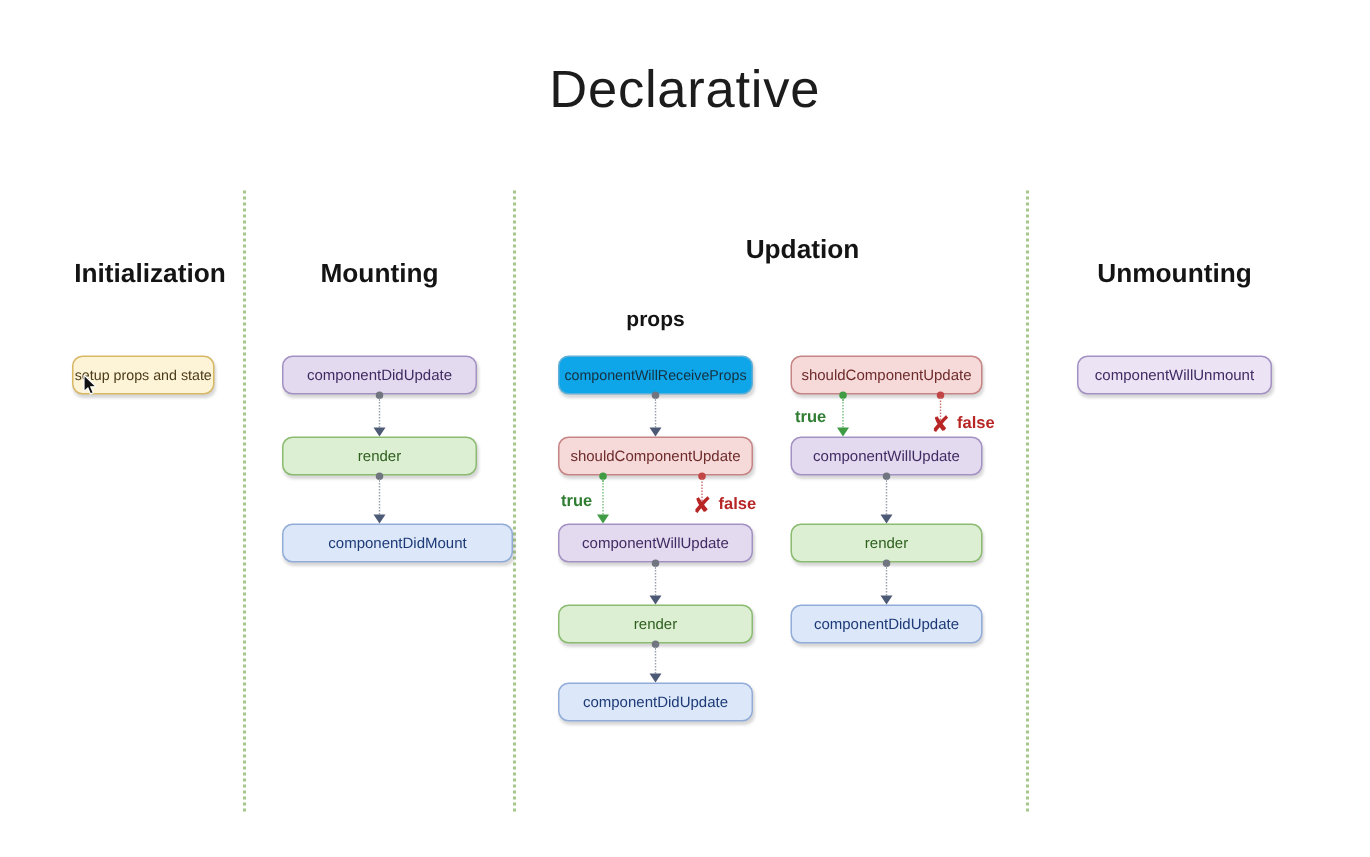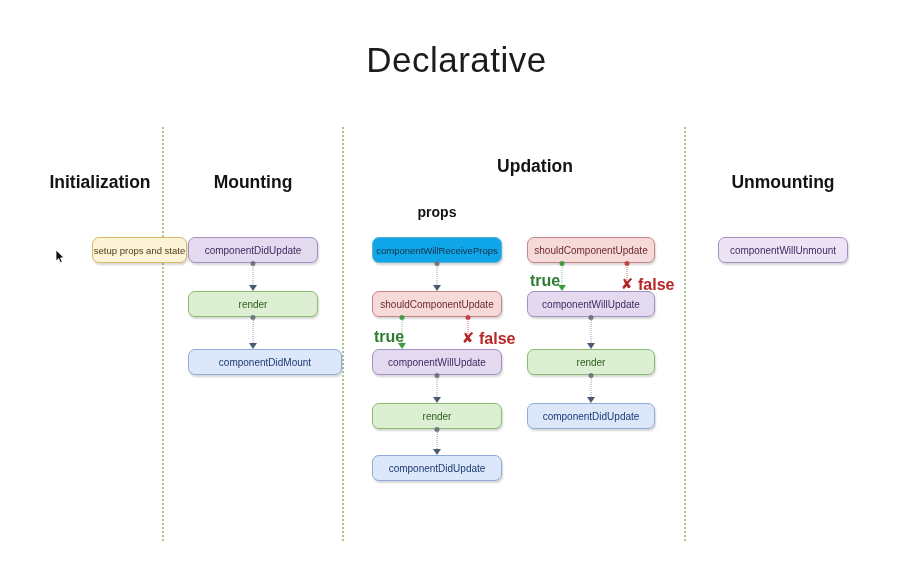--- a/index.html
+++ b/index.html
@@ -14,21 +14,21 @@
   
   .separator{position:absolute;width:0;border-left:2px dotted #9cc27e;opacity:.9;}
 
   
   .col-header{position:absolute;transform:translateX(-50%);font-size:17.5px;font-weight:600;color:#141414;white-space:nowrap;}
   .sub-header{position:absolute;transform:translateX(-50%);font-size:14px;font-weight:600;color:#141414;white-space:nowrap;}
 
   
   .node{position:absolute;height:26px;border-radius:7px;border:1px solid;display:flex;align-items:center;justify-content:center;
         font-size:10px;font-weight:500;box-shadow:1px 2px 2px rgba(110,110,110,0.28);box-sizing:border-box;white-space:nowrap;}
-  .node.yellow{background:#fdf3d7;border-color:#d8b765;color:#4a3b17;margin-left:44px;}
+  .node.yellow{background:#fdf3d7;border-color:#d8b765;color:#4a3b17;}
   .node.purple{background:#e4daef;border-color:#a391c4;color:#3f2b63;}
   .node.purpleLight{background:#ece3f4;border-color:#a391c4;color:#3f2b63;}
   .node.green{background:#ddefd2;border-color:#8abb70;color:#2c5e1e;}
   .node.blue{background:#dce8f9;border-color:#91acd8;color:#1d3a77;}
   .node.cyan{background:#0ea5e9;border-color:#5fb0d6;color:#16303f;}
   .node.red{background:#f6d9d9;border-color:#c68484;color:#6e2b2b;}
 
   
   .connector{position:absolute;width:10px;transform:translateX(-50%);}
   .connector .line{position:absolute;left:50%;top:2px;bottom:6px;width:0;border-left:1.6px dotted #9aa0ad;transform:translateX(-50%);}
@@ -36,21 +36,21 @@
   .connector .arrow{position:absolute;left:50%;bottom:0;transform:translateX(-50%);width:0;height:0;
                     border-left:4px solid transparent;border-right:4px solid transparent;border-top:6px solid #4d5a75;}
   .connector.green-branch .line{border-left-color:#7fc183;}
   .connector.green-branch .dot{background:#3f9c44;}
   .connector.green-branch .arrow{border-top-color:#3f9c44;}
   .connector.red-branch .line{border-left-color:#d07676;bottom:0;}
   .connector.red-branch .dot{background:#c24545;}
   .connector.red-branch .xmark{position:absolute;left:50%;top:100%;transform:translate(-50%,-4px);
                                color:#b72525;font-size:15px;font-weight:700;line-height:1;}
 
-  .branch-label{position:absolute;font-size:16px;font-weight:700;white-space:nowrap;}
+  .branch-label{position:absolute;font-size:11px;font-weight:700;white-space:nowrap;}
   .branch-label.true{color:#2f7d32;}
   .branch-label.false{color:#b72525;}
 
   .cursor-icon{position:absolute;width:11px;height:14px;}
 </style>
 </head>
 <body>
 
 <div class="canvas">
   <div class="title-wrap">

